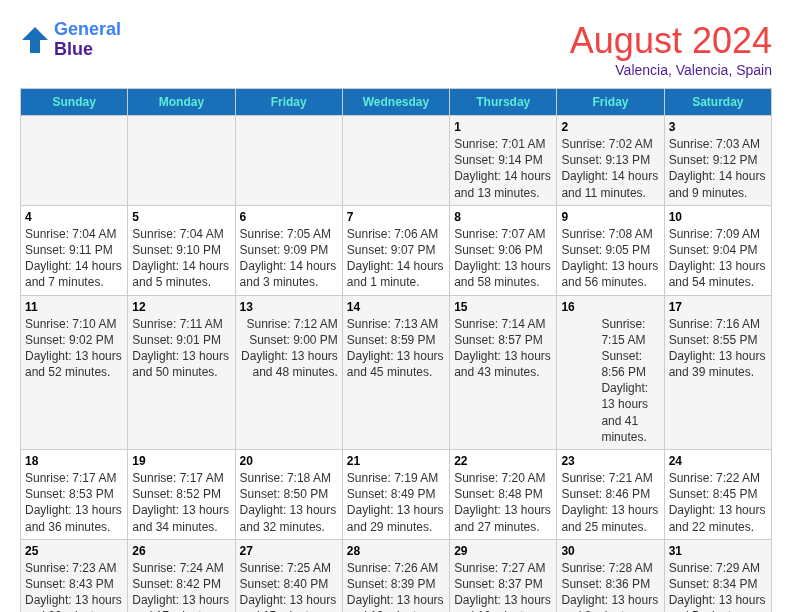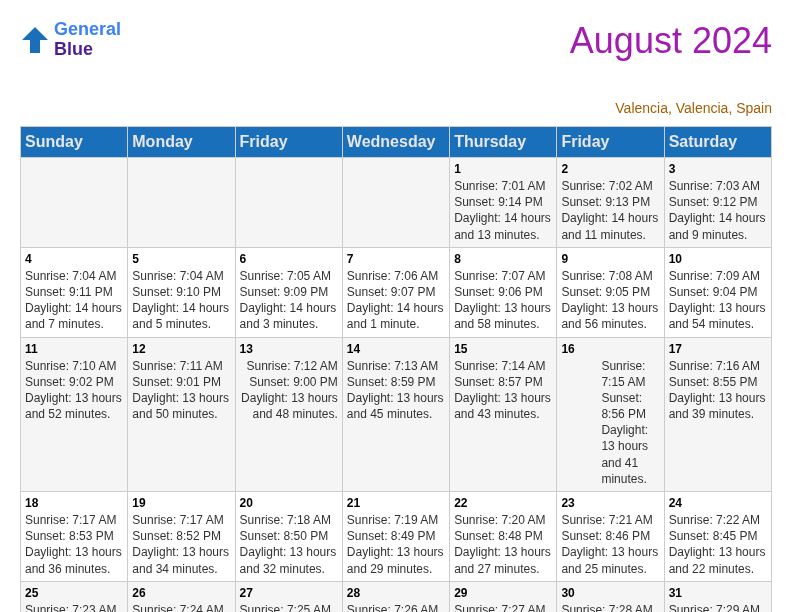--- a/index.html
+++ b/index.html
@@ -39,38 +39,37 @@
       width: 30px;
       height: 30px;
       margin-right: 4px;
     }
     .title-block {
       text-align: right;
     }
     .month-year {
       font-size: 36px;
       font-weight: normal;
-      color: #a21caf;
+      color: #ef4444;
     }
     .location {
       font-size: 14px;
-      color: #a16207;
-      margin-top: 38px;
+      color: #4c1d95;
     }
     table {
       width: 100%;
       border-collapse: collapse;
       font-size: 10px;
     }
     thead tr th {
       background-color: #1a6fba;
-      color: #e5e5e5;
+      color: #5eead4;
       padding: 6px 4px;
-      text-align: left;
-      font-size: 16px;
+      text-align: center;
+      font-size: 12px;
       font-weight: bold;
       border: 1px solid #ccc;
     }
     tbody tr td {
       vertical-align: top;
       border: 1px solid #ccc;
       padding: 4px;
       width: calc(100% / 7);
       height: 80px;
     }

